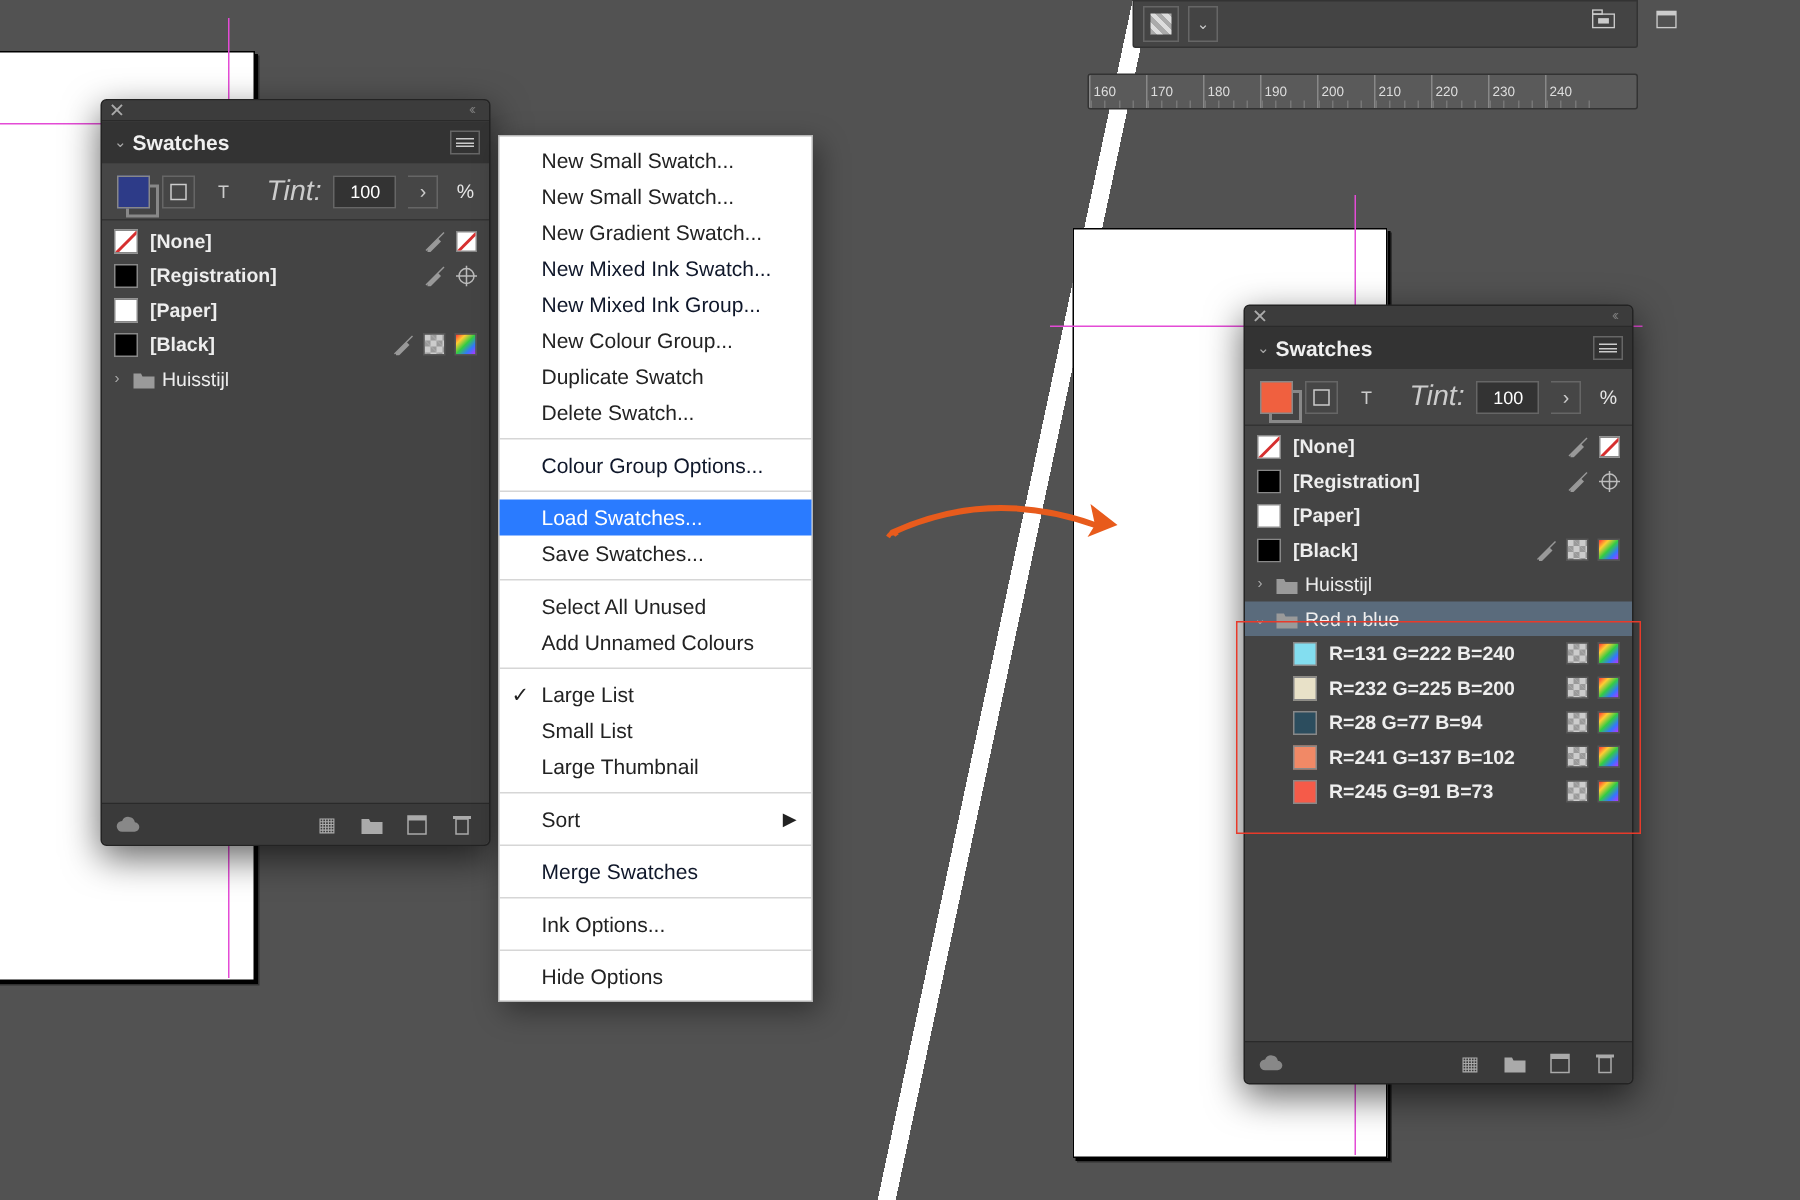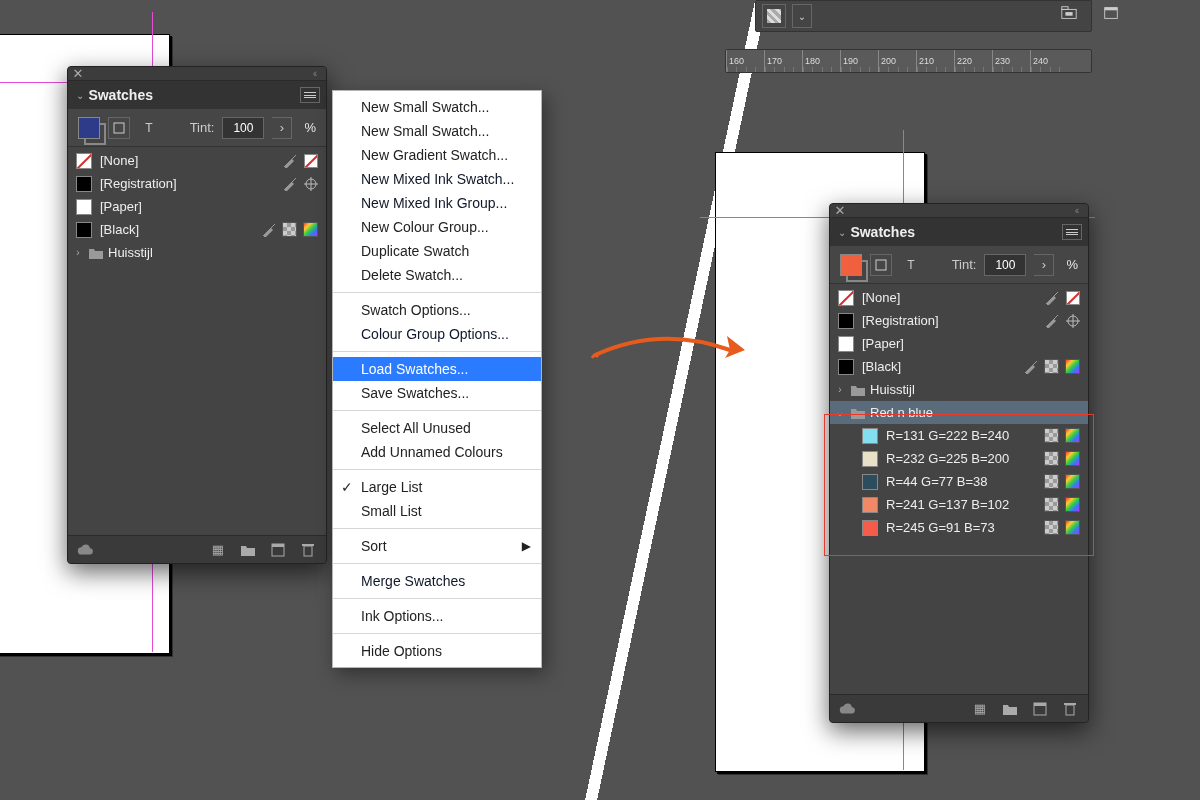--- a/index.html
+++ b/index.html
@@ -115,34 +115,35 @@
   }
   .color-well .fill { position:absolute; inset:0; border:1px solid #888;}
   .color-well .stroke {
     position:absolute; inset:0; transform:translate(6px,6px);
     border:2px solid #888; background:#444;
   }
   .tiny-btn {
     width:22px;height:22px;border:1px solid #666;display:flex;align-items:center;justify-content:center;
     color:#ccc; font-size:12px; cursor:pointer;
   }
-  .tint-label { margin-left:auto; color:#ccc; font-size:13px;}
+  .tint-label { margin-left:auto; color:#ccc; font-size:19px;font-style:italic;}
   .tint-input {
     width:42px;height:22px;background:#333;border:1px solid #666;
     color:#fff;text-align:center;font-size:12px;
   }
   .tint-more {
     width:20px;height:22px;border:1px solid #666;border-left:none;
     display:flex;align-items:center;justify-content:center;color:#ccc;
   }
 
   .swatch-list { flex:1; overflow:auto; padding:2px 0;}
   .swatch-row {
     height:23px; display:flex; align-items:center; padding:0 8px; gap:8px;
     cursor:pointer;
+    font-weight:bold;
   }
   .swatch-chip { width:16px;height:16px;border:1px solid #888; flex-shrink:0;}
   .swatch-name { flex:1; font-size:13px; color:#eee; white-space:nowrap; overflow:hidden; text-overflow:ellipsis;}
   .sw-icons { display:flex; gap:6px; align-items:center; }
   .sw-ico { width:15px;height:15px;display:flex;align-items:center;justify-content:center;color:#aaa; }
 
   .group-row {
     height:23px; display:flex; align-items:center; padding:0 4px; gap:4px; cursor:pointer;
   }
   .group-row .twirl { color:#aaa; width:12px; text-align:center; font-size:10px;}
@@ -455,31 +456,31 @@
 <div class="flyout" id="flyout" style="left:332px; top:90px; width:210px;">
     <div class="fly-item">New Small Swatch...</div>
     <div class="fly-item">New Small Swatch...</div>
     <div class="fly-item">New Gradient Swatch...</div>
     <div class="fly-item disabled">New Mixed Ink Swatch...</div>
     <div class="fly-item disabled">New Mixed Ink Group...</div>
     <div class="fly-item">New Colour Group...</div>
     <div class="fly-item">Duplicate Swatch</div>
     <div class="fly-item">Delete Swatch...</div>
     <div class="fly-sep"></div>
-    <div class="fly-item">Swatch Options...</div>
     <div class="fly-item disabled">Colour Group Options...</div>
     <div class="fly-sep"></div>
     <div class="fly-item highlight">Load Swatches...</div>
     <div class="fly-item">Save Swatches...</div>
     <div class="fly-sep"></div>
     <div class="fly-item">Select All Unused</div>
     <div class="fly-item">Add Unnamed Colours</div>
     <div class="fly-sep"></div>
     <div class="fly-item">Large List<span class="check">✓</span></div>
     <div class="fly-item">Small List</div>
+    <div class="fly-item">Large Thumbnail</div>
     <div class="fly-sep"></div>
     <div class="fly-item">Sort<span class="arrow-sub">▶</span></div>
     <div class="fly-sep"></div>
     <div class="fly-item disabled">Merge Swatches</div>
     <div class="fly-sep"></div>
     <div class="fly-item">Ink Options...</div>
     <div class="fly-sep"></div>
     <div class="fly-item">Hide Options</div>
   </div>
 
@@ -612,21 +613,21 @@
           <div class="sw-ico">
             <div class="checker-mark"></div>
           </div>
           <div class="sw-ico">
             <div class="rainbow-mark"></div>
           </div>
         </div>
       </div>
       <div class="swatch-row indent">
         <div class="swatch-chip" style="background: rgb(44, 77, 94);"></div>
-        <div class="swatch-name">R=44 G=77 B=38</div>
+        <div class="swatch-name">R=28 G=77 B=94</div>
         <div class="sw-icons">
           <div class="sw-ico">
             <div class="checker-mark"></div>
           </div>
           <div class="sw-ico">
             <div class="rainbow-mark"></div>
           </div>
         </div>
       </div>
       <div class="swatch-row indent">

